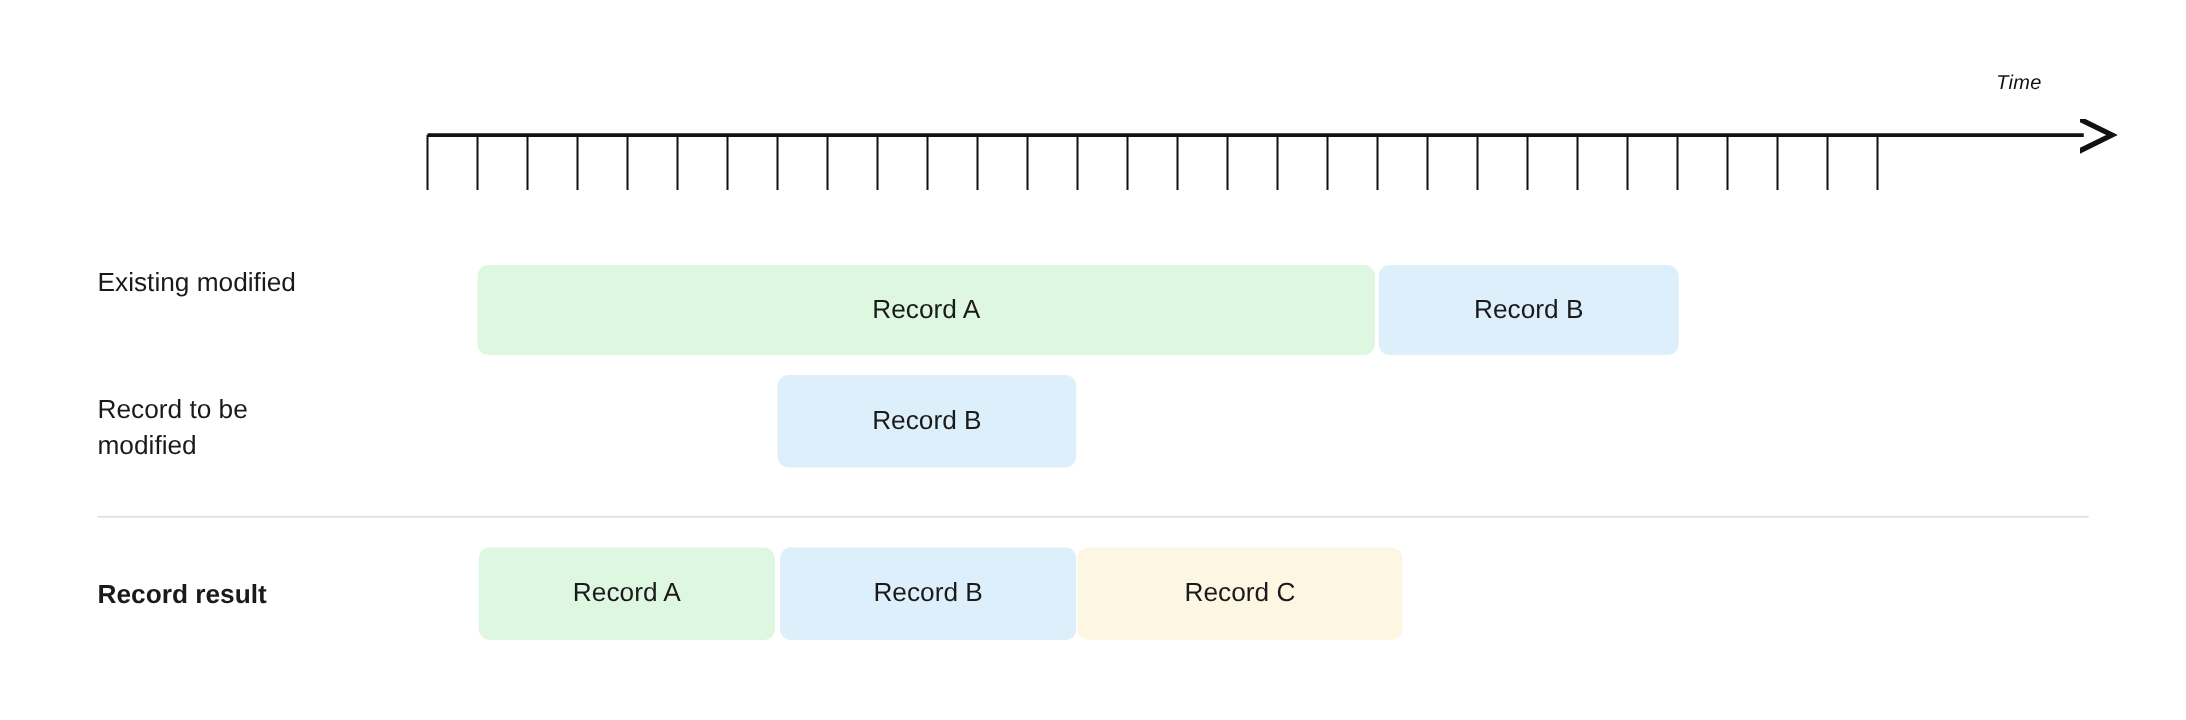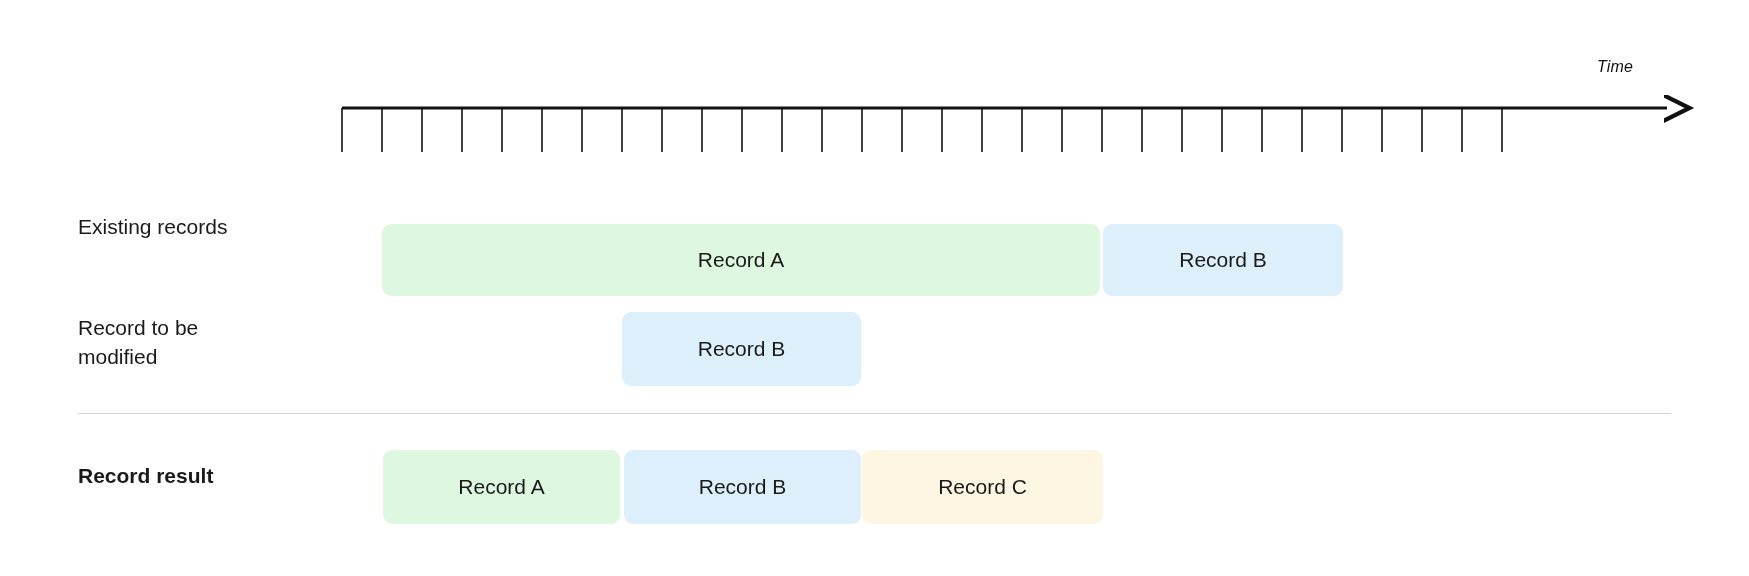--- a/index.html
+++ b/index.html
@@ -54,21 +54,20 @@
 
   .bar {
     position: absolute;
     border-radius: 9px;
     display: flex;
     align-items: center;
     justify-content: center;
     font-size: 21px;
     color: #1a1a1a;
     box-sizing: border-box;
-    margin-top: 12px;
   }
 
   #divider {
     position: absolute;
     left: 78px;
     top: 413px;
     width: 1593px;
     height: 1px;
     background: #d4d4d4;
   }
@@ -117,25 +116,25 @@
         <line x1="1502" y1="108" x2="1502" y2="152" stroke="#111111" stroke-width="1.6"></line>
       </g>
     <line id="axis-line" x1="342" y1="108" x2="1667" y2="108" stroke="#111111" stroke-width="3" marker-end="url(#arrowhead)"></line>
   </svg>
 
   <div id="time-label">Time</div>
 
   <div id="divider" style="left: 78px; top: 413px; width: 1593px; background: rgb(212, 212, 212);"></div>
 
   <div id="rows-root">
-      <div class="row-label" style="left: 78px; top: 212px;">Existing records</div>
+      <div class="row-label" style="left: 78px; top: 212px;">Existing modified</div>
       <div class="bar" style="left: 382px; top: 212px; width: 718px; height: 72px; background: rgb(222, 247, 224);">Record A</div>
       <div class="bar" style="left: 1103px; top: 212px; width: 240px; height: 72px; background: rgb(220, 239, 251);">Record B</div>
       <div class="row-label" style="left: 78px; top: 313px;">Record to be
 modified</div>
       <div class="bar" style="left: 622px; top: 300px; width: 239px; height: 74px; background: rgb(220, 239, 251);">Record B</div>
       <div class="row-label bold" style="left: 78px; top: 461px;">Record result</div>
       <div class="bar" style="left: 383px; top: 438px; width: 237px; height: 74px; background: rgb(222, 247, 224);">Record A</div>
       <div class="bar" style="left: 624px; top: 438px; width: 237px; height: 74px; background: rgb(220, 239, 251);">Record B</div>
-      <div class="bar" style="left: 862px; top: 438px; width: 241px; height: 74px; background: rgb(253, 246, 227);">Record C</div>
+      <div class="bar" style="left: 862px; top: 438px; width: 260px; height: 74px; background: rgb(253, 246, 227);">Record C</div>
     </div>
 
 </div>
 
 </body></html>

